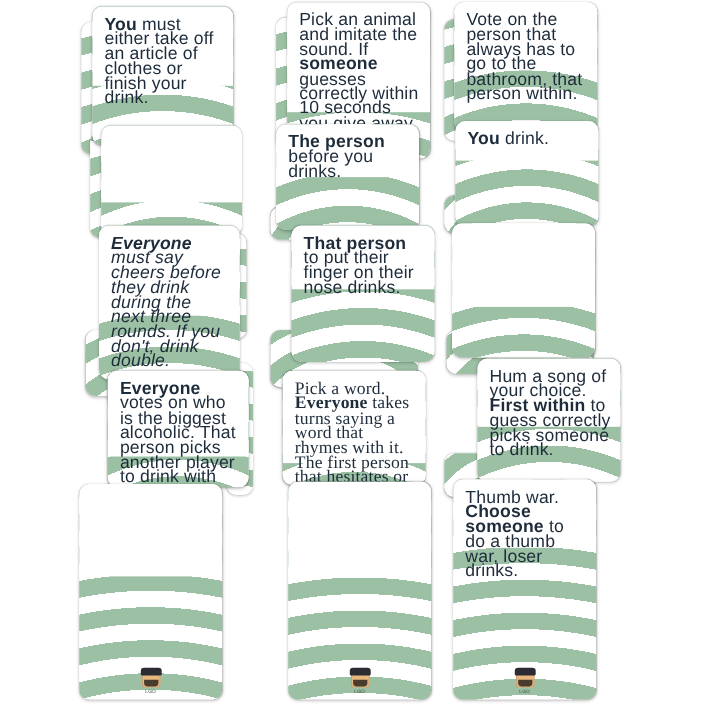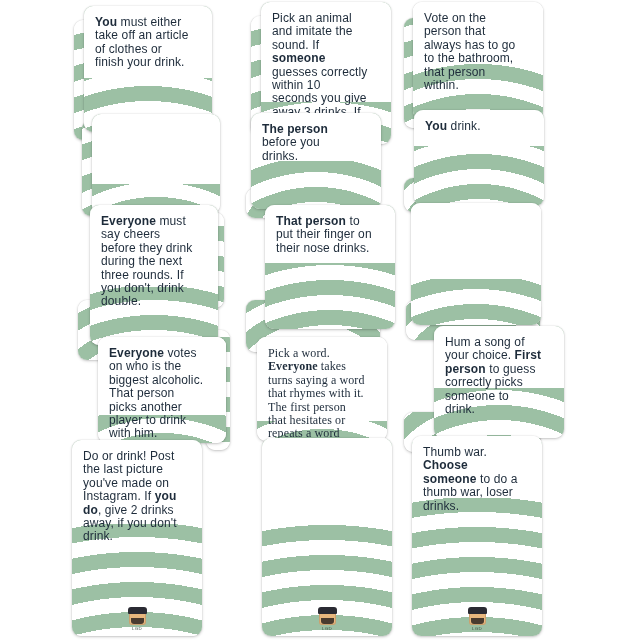--- a/index.html
+++ b/index.html
@@ -46,23 +46,23 @@
         #ffffff 15px, #ffffff 30px);
   }
   .card .white-top {
     position: absolute;
     left: 0; right: 0; top: 0;
     background: #ffffff;
   }
   .card .text {
     position: absolute;
     left: 11px;
-    right: 22px;
+    right: 9px;
     top: 10px;
-    font-size: 12px;
+    font-size: 16px;
     line-height: 13.4px;
     color: #1d2b3a;
     letter-spacing: 0.01em;
   }
   .card .text b { font-weight: bold; }
 
   
   .logo {
     position: absolute;
     left: 50%;
@@ -147,34 +147,33 @@
       </div>
       <div class="card" style="left: 84px; top: 6px; width: 128px; height: 126px;">
         <div class="rings"></div>
         <div class="white-top" style="height: 72px;"></div>
         <div class="text"><b>You</b> must either take off an article of clothes or finish your drink.</div>
       </div>
       <div class="card" style="left: 92px; top: 114px; width: 128px; height: 100px;">
         <div class="rings"></div>
         <div class="white-top" style="height: 70px;"></div>
       </div>
-      <div class="card" style="left: 90px; top: 205px; width: 128px; height: 140px;">
+      <div class="card" style="left: 90px; top: 205px; width: 128px; height: 140px; font-style: italic;">
         <div class="rings"></div>
         <div class="white-top" style="height: 82px;"></div>
         <div class="text"><b>Everyone</b> must say cheers before they drink during the next three rounds. If you don't, drink double.</div>
       </div>
       <div class="card" style="left: 98px; top: 337px; width: 128px; height: 106px;">
         <div class="rings"></div>
         <div class="white-top" style="height: 78px;"></div>
         <div class="text"><b>Everyone</b> votes on who is the biggest alcoholic. That person picks another player to drink with him.</div>
       </div>
       <div class="card" style="left: 72px; top: 440px; width: 130px; height: 196px;">
         <div class="rings"></div>
         <div class="white-top" style="height: 84px;"></div>
-        <div class="text">Do or drink! Post the last picture you've made on Instagram. If <b>you do</b>, give 2 drinks away, if you don't drink.</div>
         <div class="logo">
           <div class="face"></div>
           <div class="lbl">LGD</div>
         </div>
       </div>
       <div class="card" style="left: 261px; top: 2px; width: 130px; height: 142px;">
         <div class="rings"></div>
         <div class="white-top" style="height: 100px;"></div>
         <div class="text">Pick an animal and imitate the sound. If <b>someone</b> guesses correctly within 10 seconds you give away 3 drinks. If they don't you drink.</div>
       </div>
@@ -211,21 +210,21 @@
         <div class="white-top" style="height: 36px;"></div>
         <div class="text"><b>You</b> drink.</div>
       </div>
       <div class="card" style="left: 411px; top: 203px; width: 130px; height: 122px;">
         <div class="rings"></div>
         <div class="white-top" style="height: 76px;"></div>
       </div>
       <div class="card" style="left: 434px; top: 326px; width: 130px; height: 112px;">
         <div class="rings"></div>
         <div class="white-top" style="height: 62px;"></div>
-        <div class="text">Hum a song of your choice. <b>First person</b> to guess correctly picks someone to drink.</div>
+        <div class="text">Hum a song of your choice. <b>First within</b> to guess correctly picks someone to drink.</div>
       </div>
       <div class="card" style="left: 412px; top: 436px; width: 130px; height: 200px;">
         <div class="rings"></div>
         <div class="white-top" style="height: 62px;"></div>
         <div class="text">Thumb war. <b>Choose someone</b> to do a thumb war, loser drinks.</div>
         <div class="logo">
           <div class="face"></div>
           <div class="lbl">LGD</div>
         </div>
       </div>

